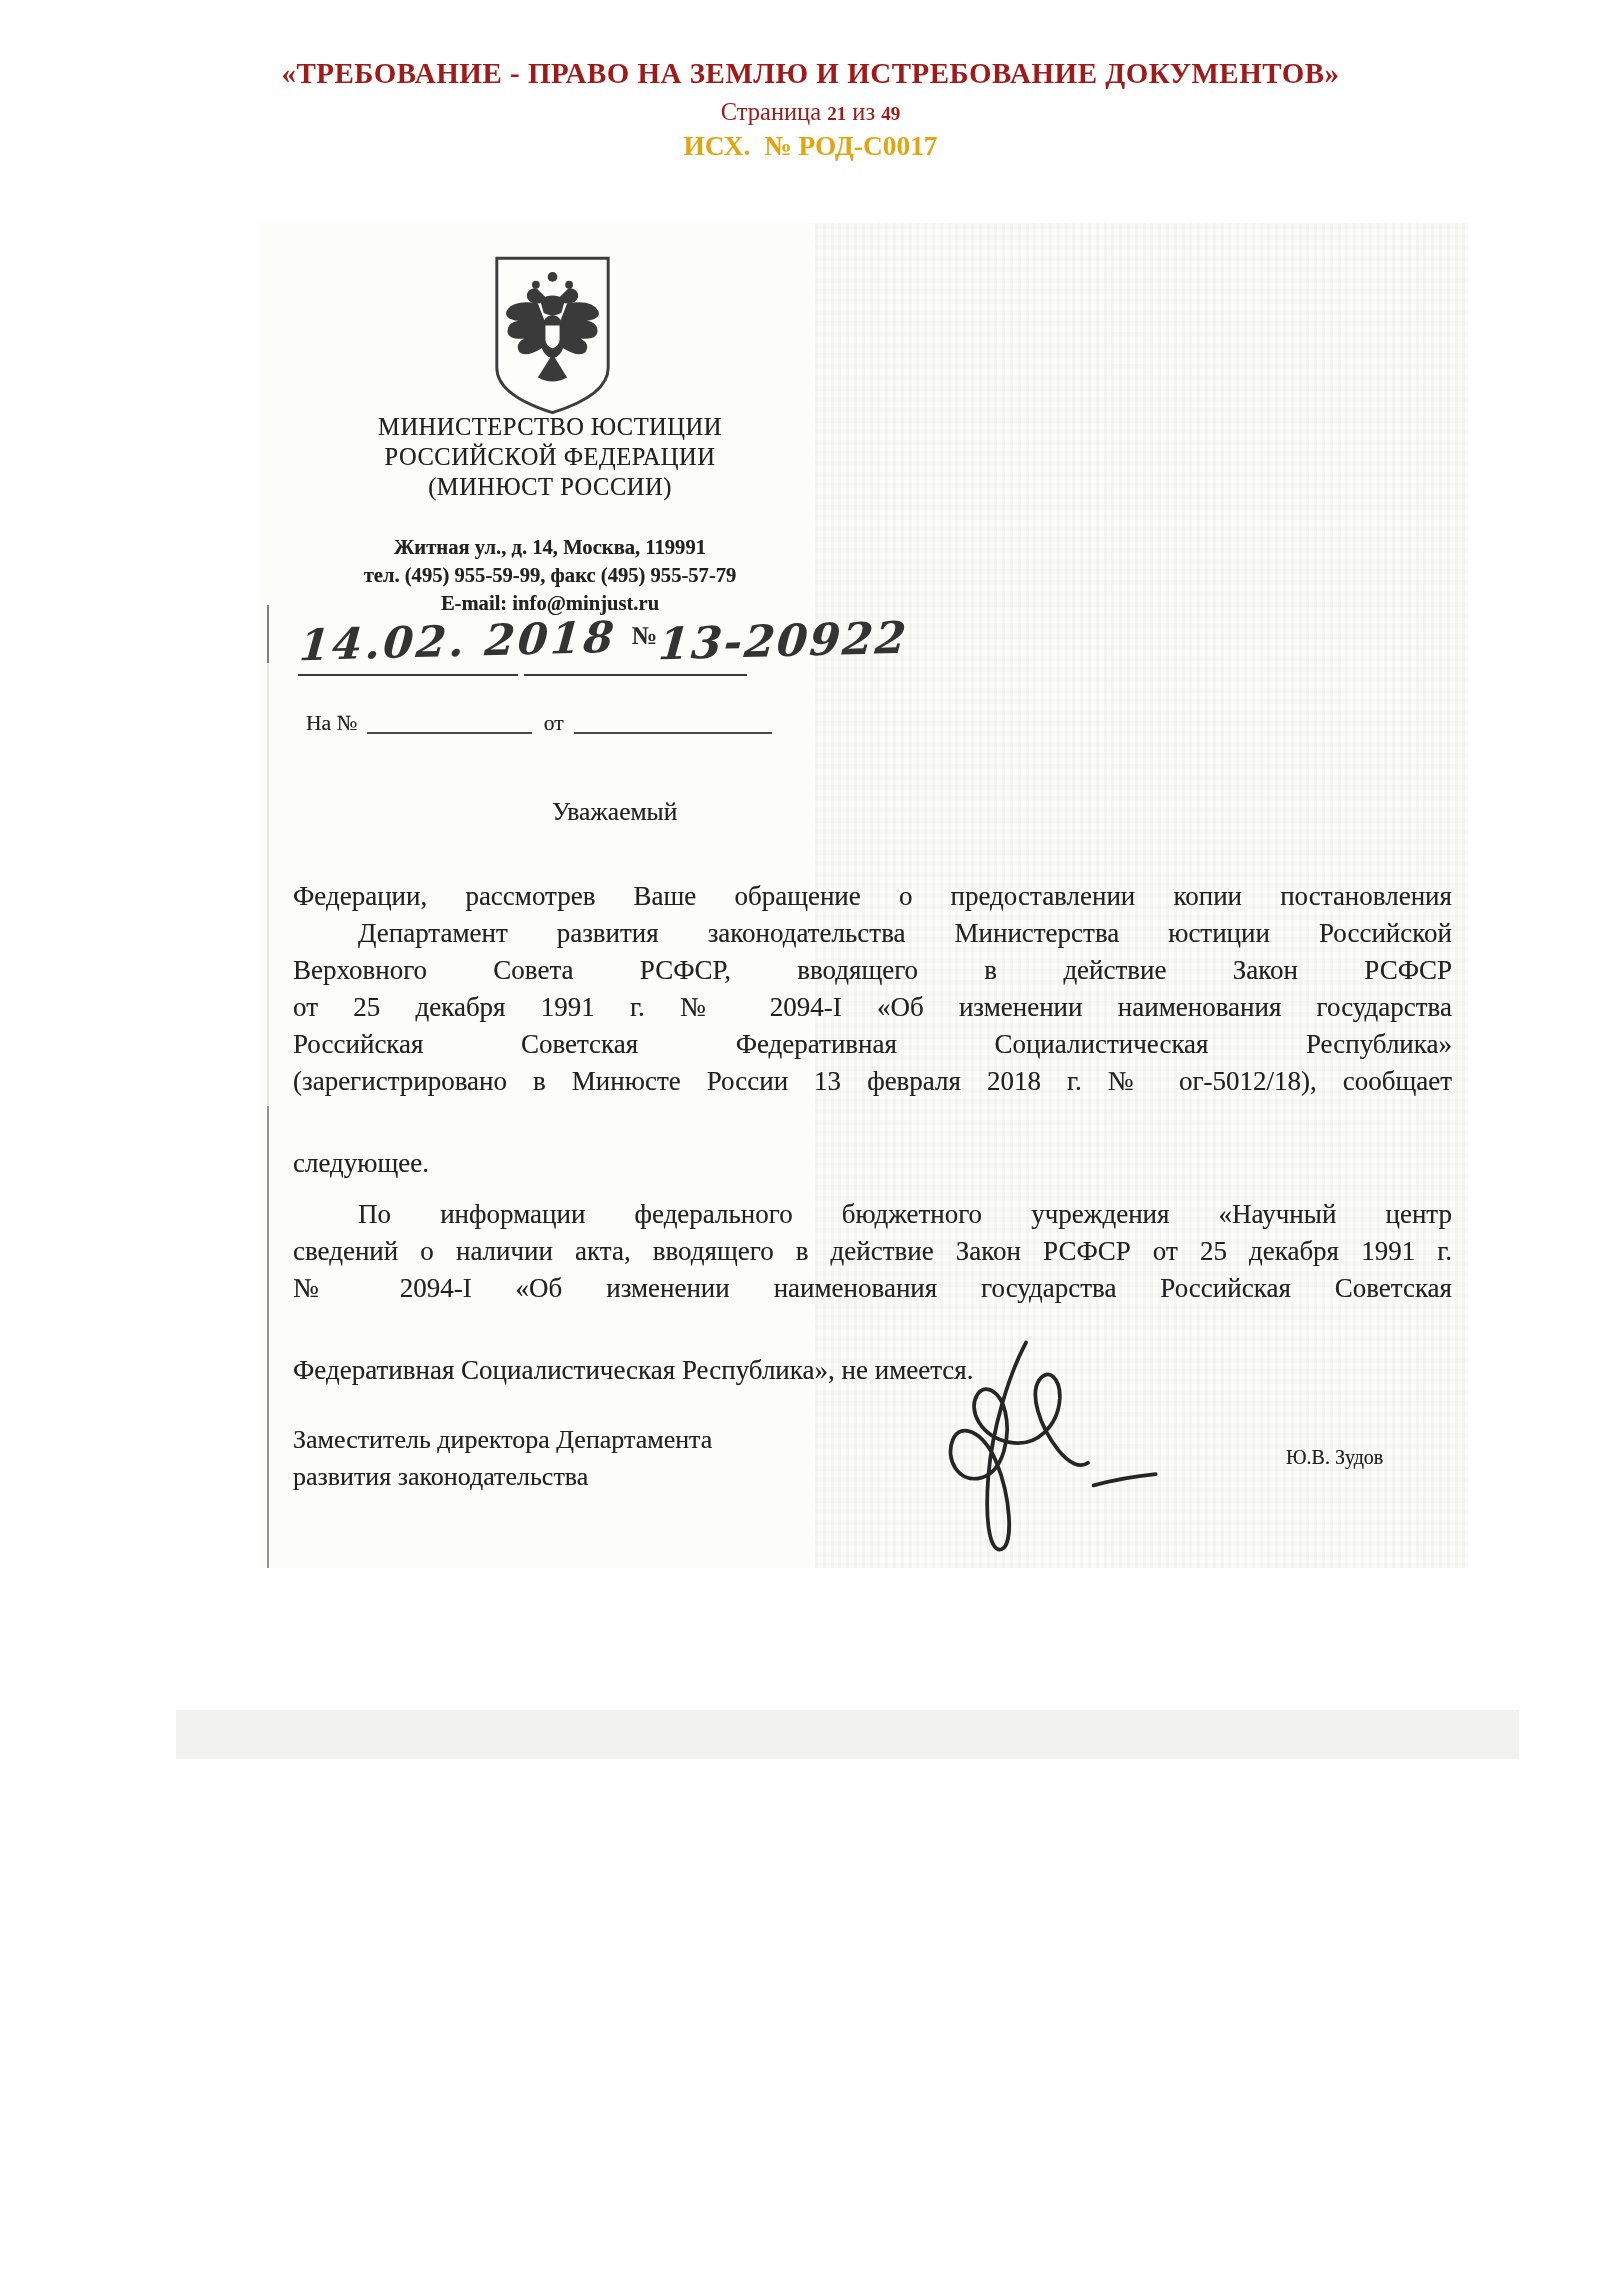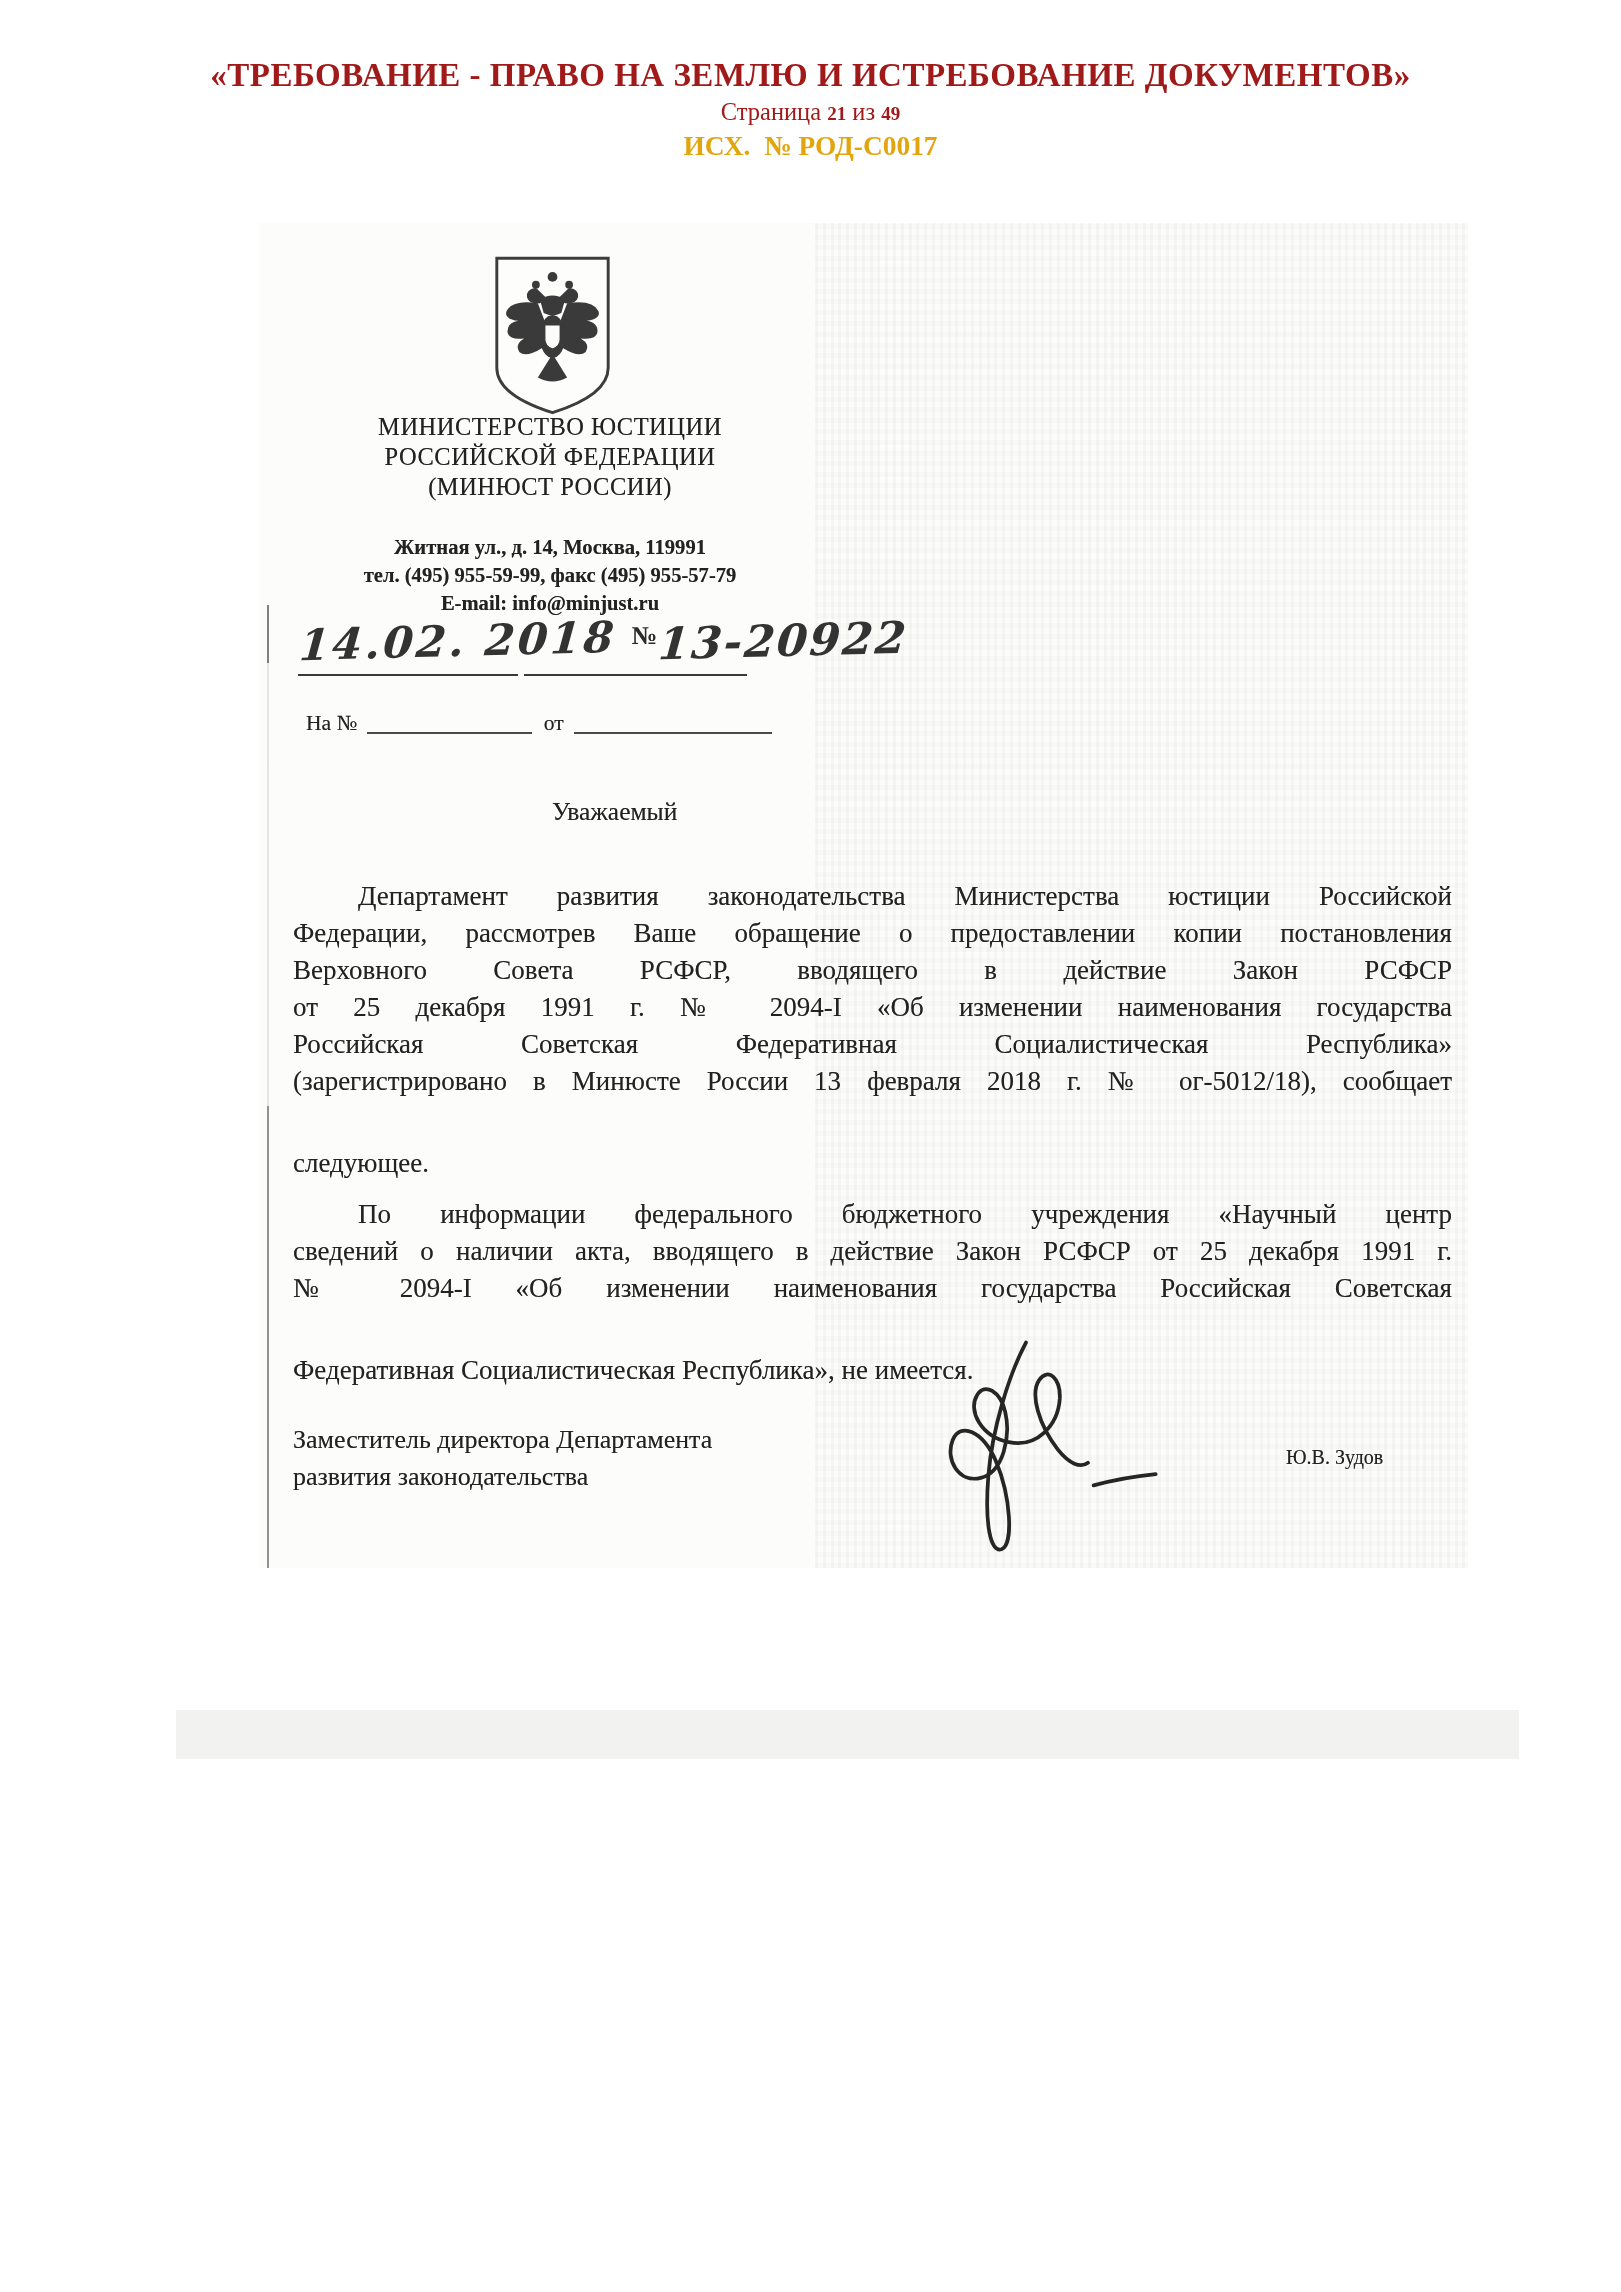--- a/index.html
+++ b/index.html
@@ -7,21 +7,21 @@
     position:relative;
     width:1621px;height:2293px;
     background:#ffffff;
     font-family:"Liberation Serif","DejaVu Serif",serif;
     color:#2b2b2b;
     overflow:hidden;
   }
   
   .hdr-title{
     position:absolute;top:57px;left:0;width:100%;
-    text-align:center;font-weight:bold;font-size:33px;
+    text-align:center;font-weight:bold;font-size:29px;
     color:#a11a1a;letter-spacing:0.5px;
   }
   .hdr-page{
     position:absolute;top:98px;left:0;width:100%;
     text-align:center;font-size:24.5px;color:#a11a1a;
   }
   .hdr-page b{font-size:19px;margin-top:32px;}
   .hdr-ref{
     position:absolute;top:131px;left:0;width:100%;
     text-align:center;font-size:27.4px;font-weight:bold;color:#e2a50e;
@@ -150,22 +150,22 @@
       <span class="hand hw-date">14.02. 2018</span><span class="hw-no-sign">№</span><span class="hand hw-num">13-20922</span>
     </div>
     <div class="hand-u1"></div>
     <div class="hand-u2"></div>
 
     <div class="naline"><span>На №</span><span class="blank blank-1"></span><span>от</span><span class="blank blank-2"></span></div>
 
     <div class="salutation">Уважаемый</div>
 
     <div class="body-text">
+      <div class="jl">Федерации, рассмотрев Ваше обращение о предоставлении копии постановления</div>
       <div class="jl ind">Департамент развития законодательства Министерства юстиции Российской</div>
-      <div class="jl">Федерации, рассмотрев Ваше обращение о предоставлении копии постановления</div>
       <div class="jl">Верховного Совета РСФСР, вводящего в действие Закон РСФСР</div>
       <div class="jl">от 25 декабря 1991 г. № 2094-I «Об изменении наименования государства</div>
       <div class="jl">Российская Советская Федеративная Социалистическая Республика»</div>
       <div class="jl">(зарегистрировано в Минюсте России 13 февраля 2018 г. № ог-5012/18), сообщает</div>
       <div class="jl-last">следующее.</div>
       <div class="jl ind p2">По информации федерального бюджетного учреждения «Научный центр</div>
       <div class="jl">сведений о наличии акта, вводящего в действие Закон РСФСР от 25 декабря 1991 г.</div>
       <div class="jl">№ 2094-I «Об изменении наименования государства Российская Советская</div>
       <div class="jl-last">Федеративная Социалистическая Республика», не имеется.</div>
     </div>

